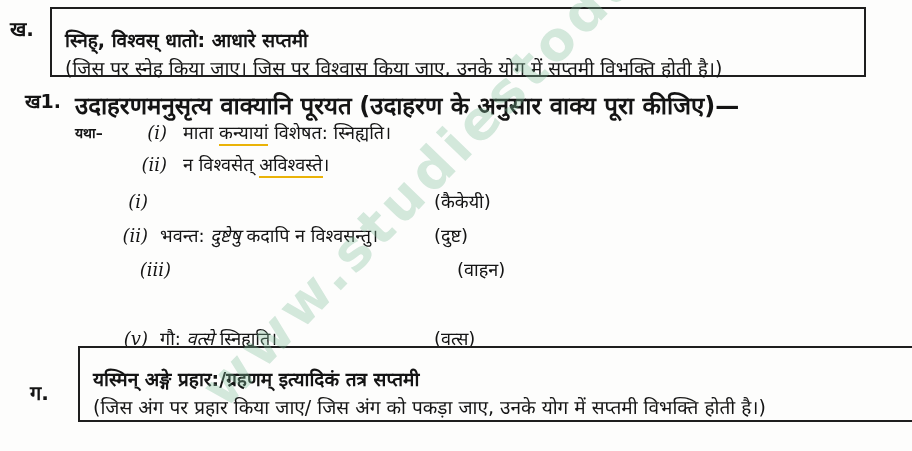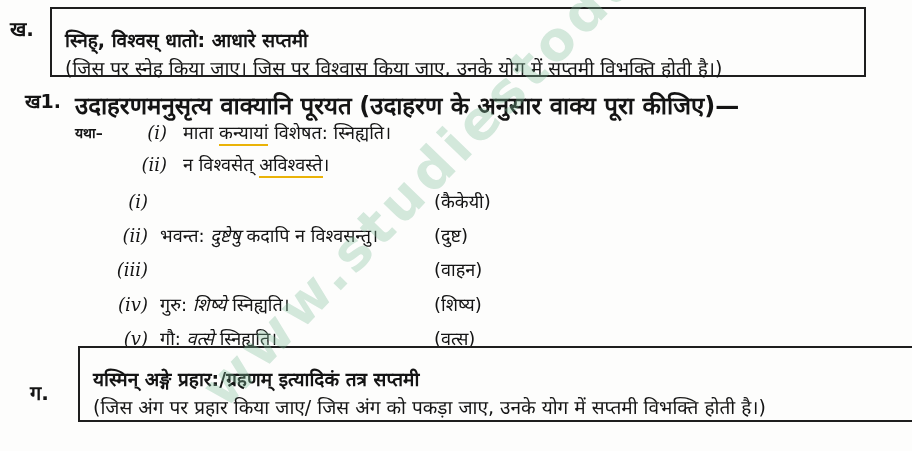--- a/index.html
+++ b/index.html
@@ -91,30 +91,25 @@
     <span class="num">(i)</span>
     <span class="ans">(कैकेयी)</span>
   </div>
 
   <div class="item-row" style="top:222px;">
     <span class="num">(ii)</span>
     <span class="sent"><span>भवन्त:</span> <span class="fill">दुष्टेषु</span><span> कदापि न विश्वसन्तु।</span></span>
     <span class="ans">(दुष्ट)</span>
   </div>
 
-  <div class="item-row" style="top:256px;">
+  <div class="item-row" style="top:256px;margin-left:23px;">
     <span class="num">(iii)</span>
     <span class="ans">(वाहन)</span>
   </div>
 
-  <div class="item-row" style="top:291px;">
-    <span class="num">(iv)</span>
-    <span class="sent"><span>गुरु:</span> <span class="fill">शिष्ये</span><span> स्निह्यति।</span></span>
-    <span class="ans">(शिष्य)</span>
-  </div>
 
   <div class="item-row" style="top:325px;">
     <span class="num">(v)</span>
     <span class="sent"><span>गौ:</span> <span class="fill">वत्से</span><span> स्निह्यति।</span></span>
     <span class="ans">(वत्स)</span>
   </div>
 
   <div class="sec-label" style="left:30px;top:380px;">ग.</div>
   <div class="rule-box" style="left:78px;top:346px;width:856px;height:76px;">
     <div class="rule-sanskrit">यस्मिन् अङ्गे प्रहार:/ग्रहणम् इत्यादिकं तत्र सप्तमी</div>

